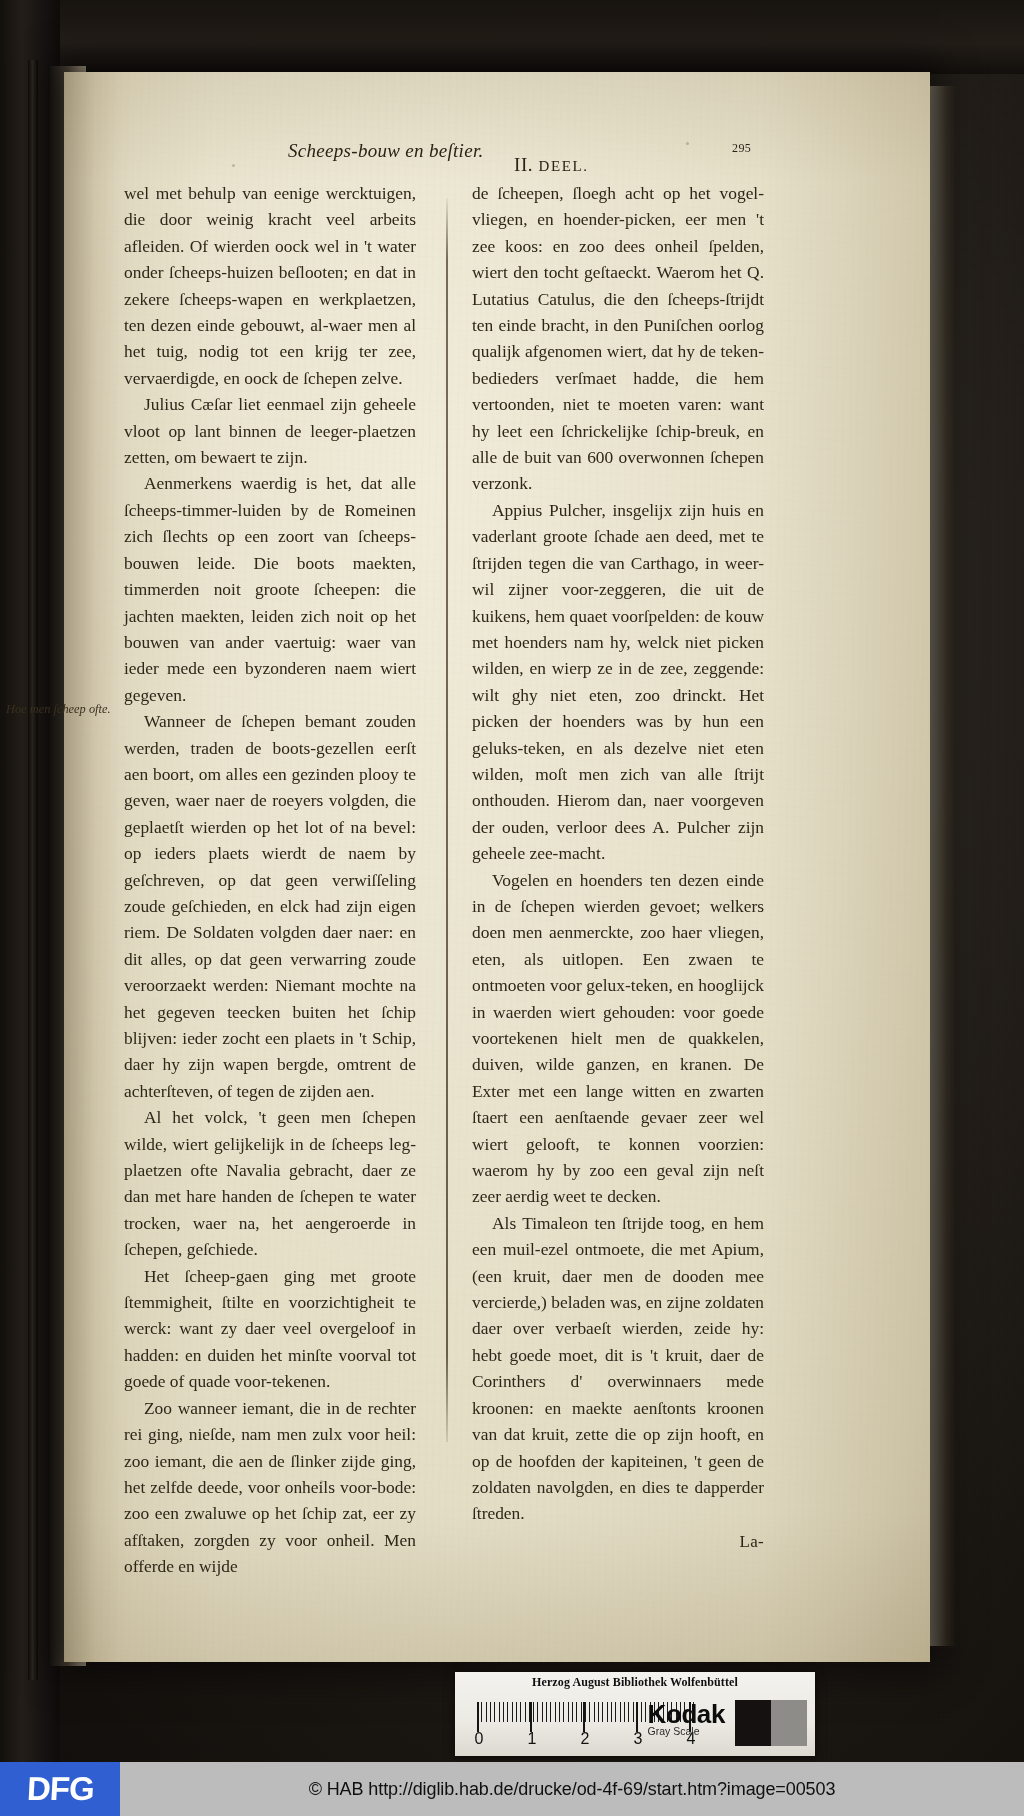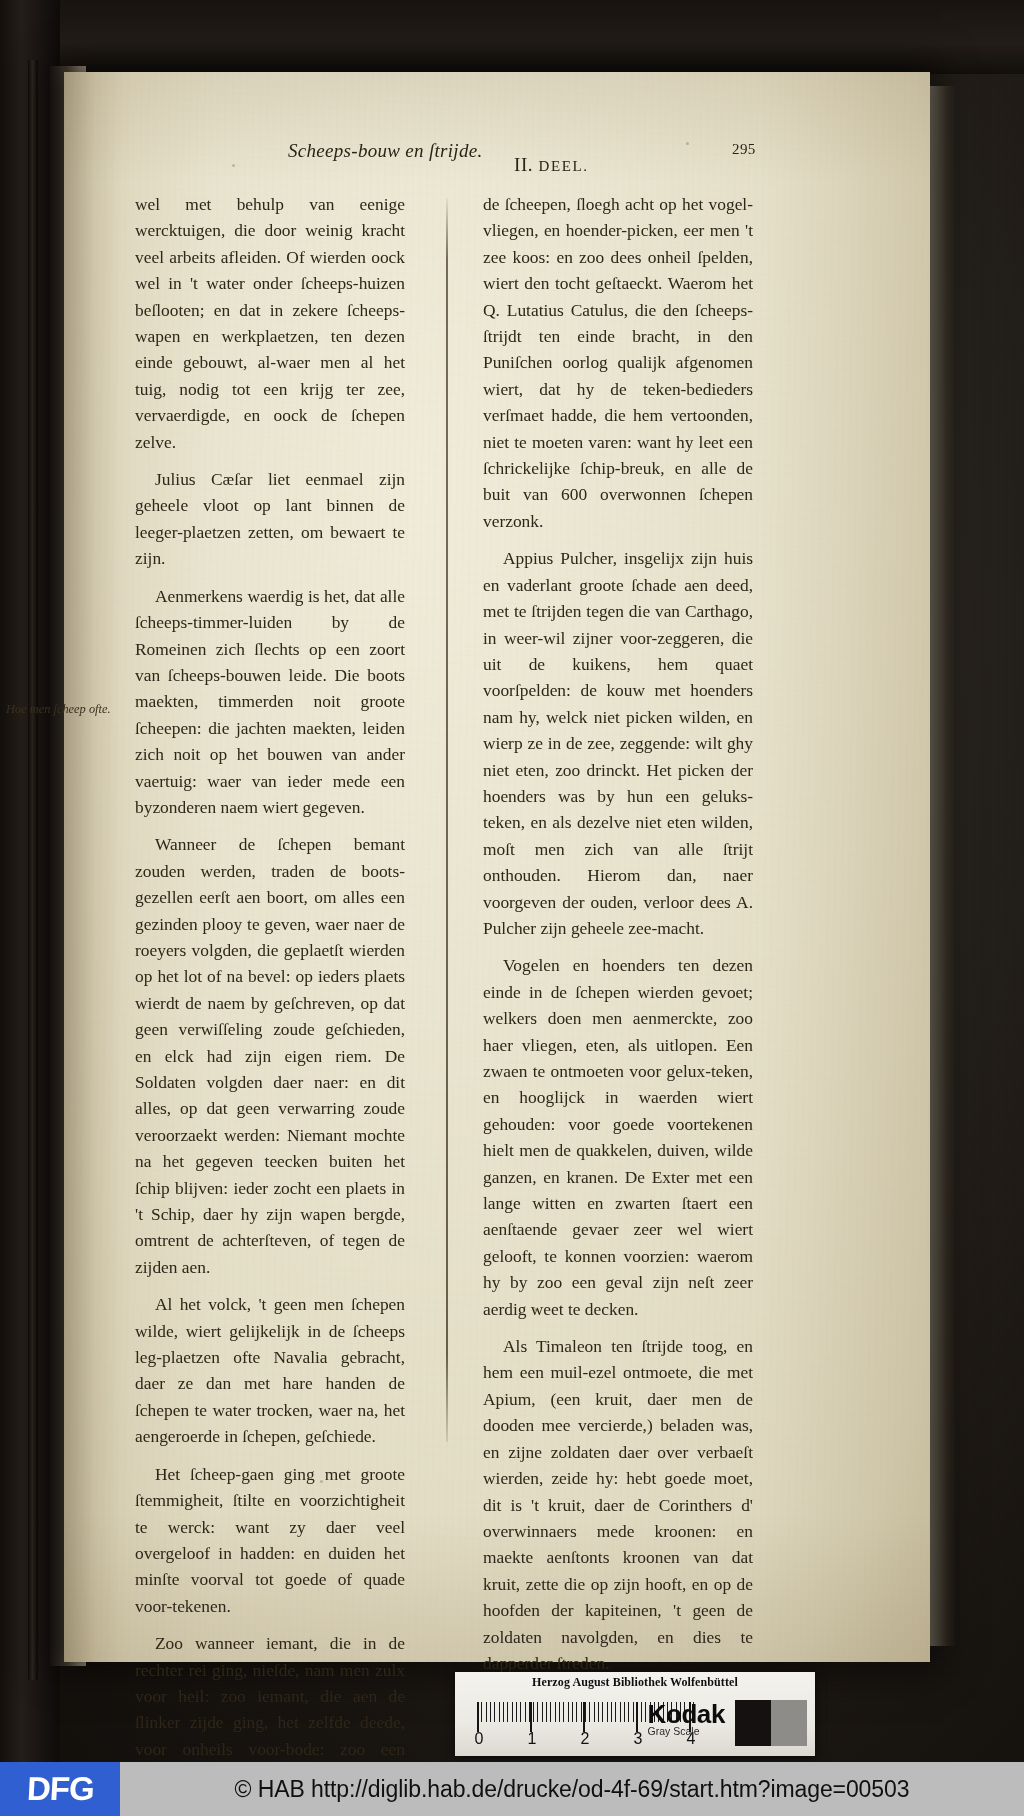--- a/index.html
+++ b/index.html
@@ -90,38 +90,38 @@
     position:absolute;left:164px;top:2px;
     font-style:italic;letter-spacing:.3px;
   }
   .rh-deel{
     position:absolute;left:390px;top:16px;
     font-style:normal;letter-spacing:.6px;text-align:right;
   }
   .rh-deel .sc{font-size:15px;letter-spacing:1.6px;}
   .rh-folio{
     position:absolute;left:608px;top:3px;
-    font-size:15px;letter-spacing:.4px;
+    font-size:12px;letter-spacing:.4px;
   }
 
   .columns{position:relative;height:1268px;}
   .col{
     position:absolute;top:0;width:292px;
     font-size:17.4px;line-height:26.4px;
     text-align:justify;
     color:#2e2618;
   }
   .col-left{left:0;}
   .col-right{left:348px;}
   .col-rule{
     position:absolute;left:322px;top:18px;width:2px;height:1244px;
     background:linear-gradient(180deg, rgba(70,58,38,.05) 0%, rgba(70,58,38,.72) 5%, rgba(70,58,38,.78) 93%, rgba(70,58,38,.12) 100%);
   }
 
-  .p{margin:11px;text-indent:20px;}
+  .p{margin:0;text-indent:20px;}
   .p.flush{text-indent:0;}
   .catch{
     text-align:right;text-indent:0;margin-top:2px;
     font-size:17px;letter-spacing:.3px;
   }
 
   
   .marginal{
     position:absolute;left:-118px;top:522px;width:112px;
     font-style:italic;font-size:12.4px;line-height:15px;
@@ -175,21 +175,21 @@
     display:flex;align-items:center;justify-content:center;
   }
   .dfg-text{
     font-family:"Liberation Sans",sans-serif;font-weight:bold;
     font-size:33px;color:#ffffff;letter-spacing:-1px;
     transform:skewX(-3deg);
   }
   .status-url{
     flex:1;text-align:center;
     font-family:"Liberation Sans",sans-serif;
-    font-size:23px;color:#101010;letter-spacing:-.1px;white-space:nowrap;
+    font-size:18px;color:#101010;letter-spacing:-.1px;white-space:nowrap;
   }
 
   
   .next-leaf{
     position:absolute;left:930px;top:86px;width:26px;height:1560px;
     background:linear-gradient(90deg, rgba(206,196,170,.55) 0%, rgba(120,106,78,.25) 62%, rgba(20,16,12,.05) 100%);
   }
   .speck{position:absolute;border-radius:50%;background:rgba(90,74,46,.30);}
 </style>
 </head>
@@ -214,21 +214,21 @@
   <div class="leaf-curl"></div>
 
   <span class="speck" style="left:168px;top:92px;width:3px;height:3px;"></span>
   <span class="speck" style="left:622px;top:70px;width:3px;height:3px;"></span>
   <span class="speck" style="left:470px;top:1236px;width:3px;height:3px;"></span>
   <span class="speck" style="left:256px;top:1408px;width:3px;height:3px;"></span>
 
   <div class="typeblock">
 
     <div class="running-head">
-      <span class="rh-title">Scheeps-bouw en ſtrijde.</span>
+      <span class="rh-title">Scheeps-bouw en beſtier.</span>
       <span class="rh-deel">
         <span>II.</span>
         <span class="sc">DEEL.</span>
       </span>
       <span class="rh-folio">295</span>
     </div>
 
     <div class="columns">
       <div class="col-rule"></div>
 

